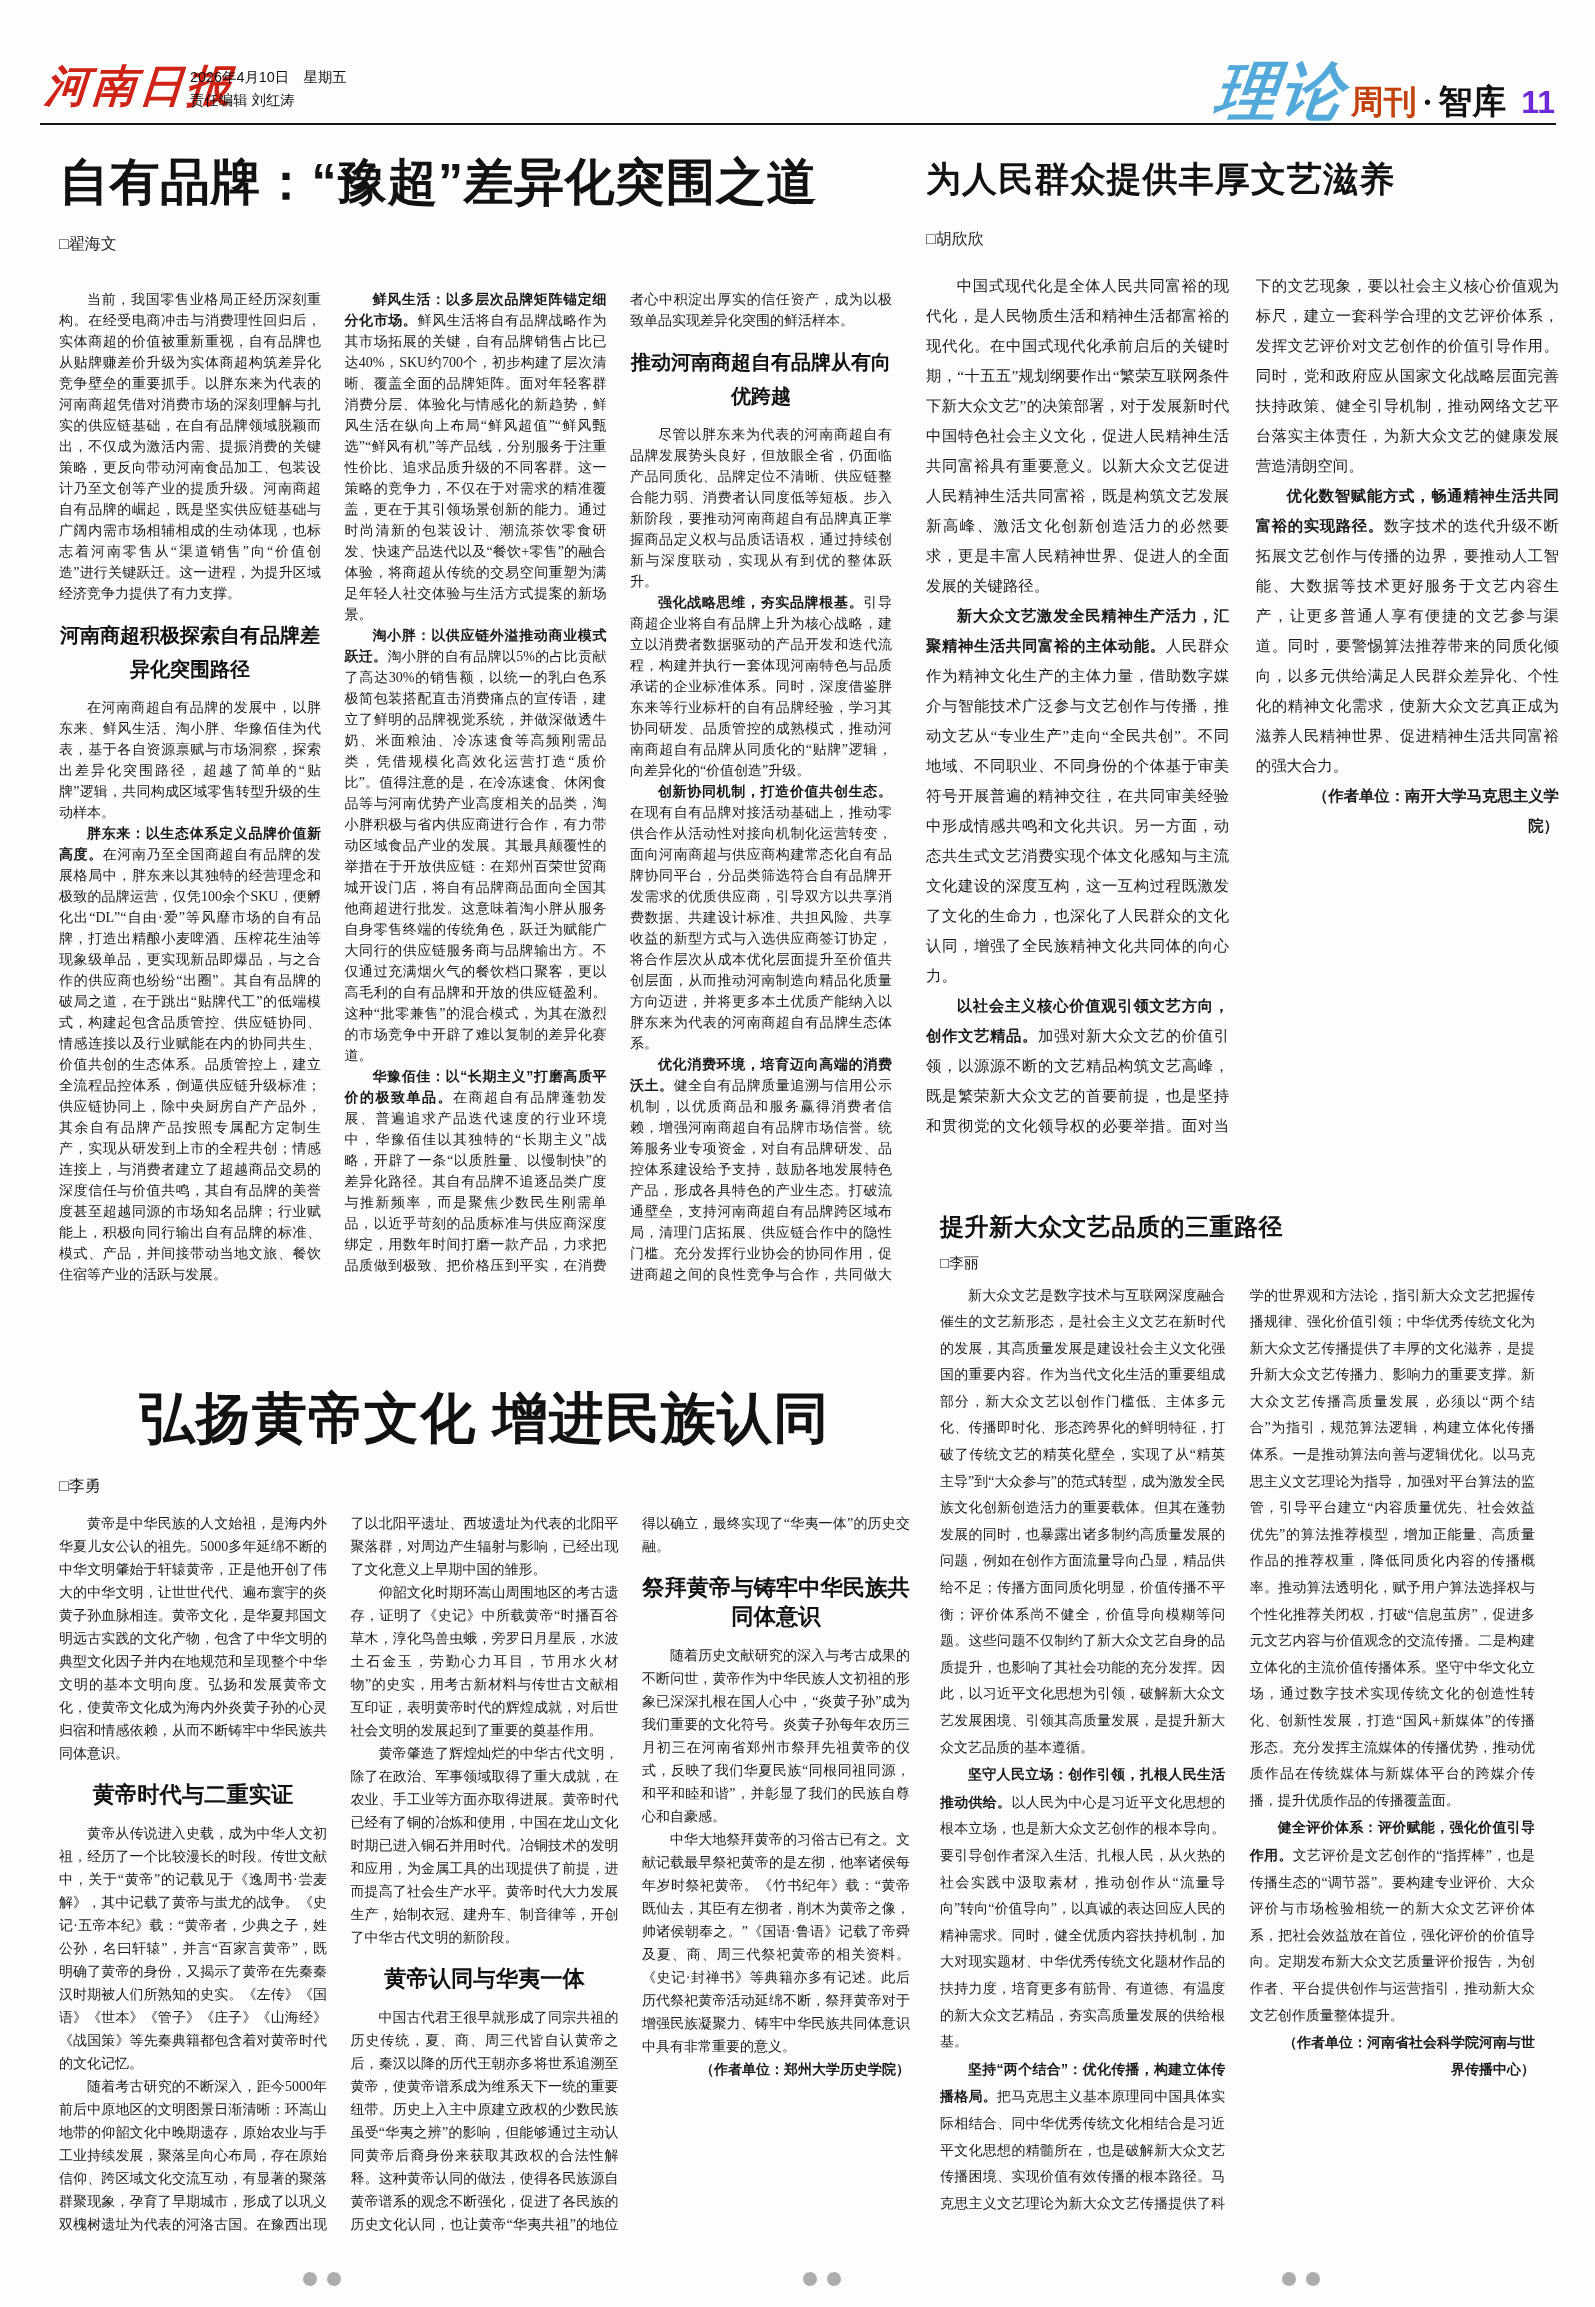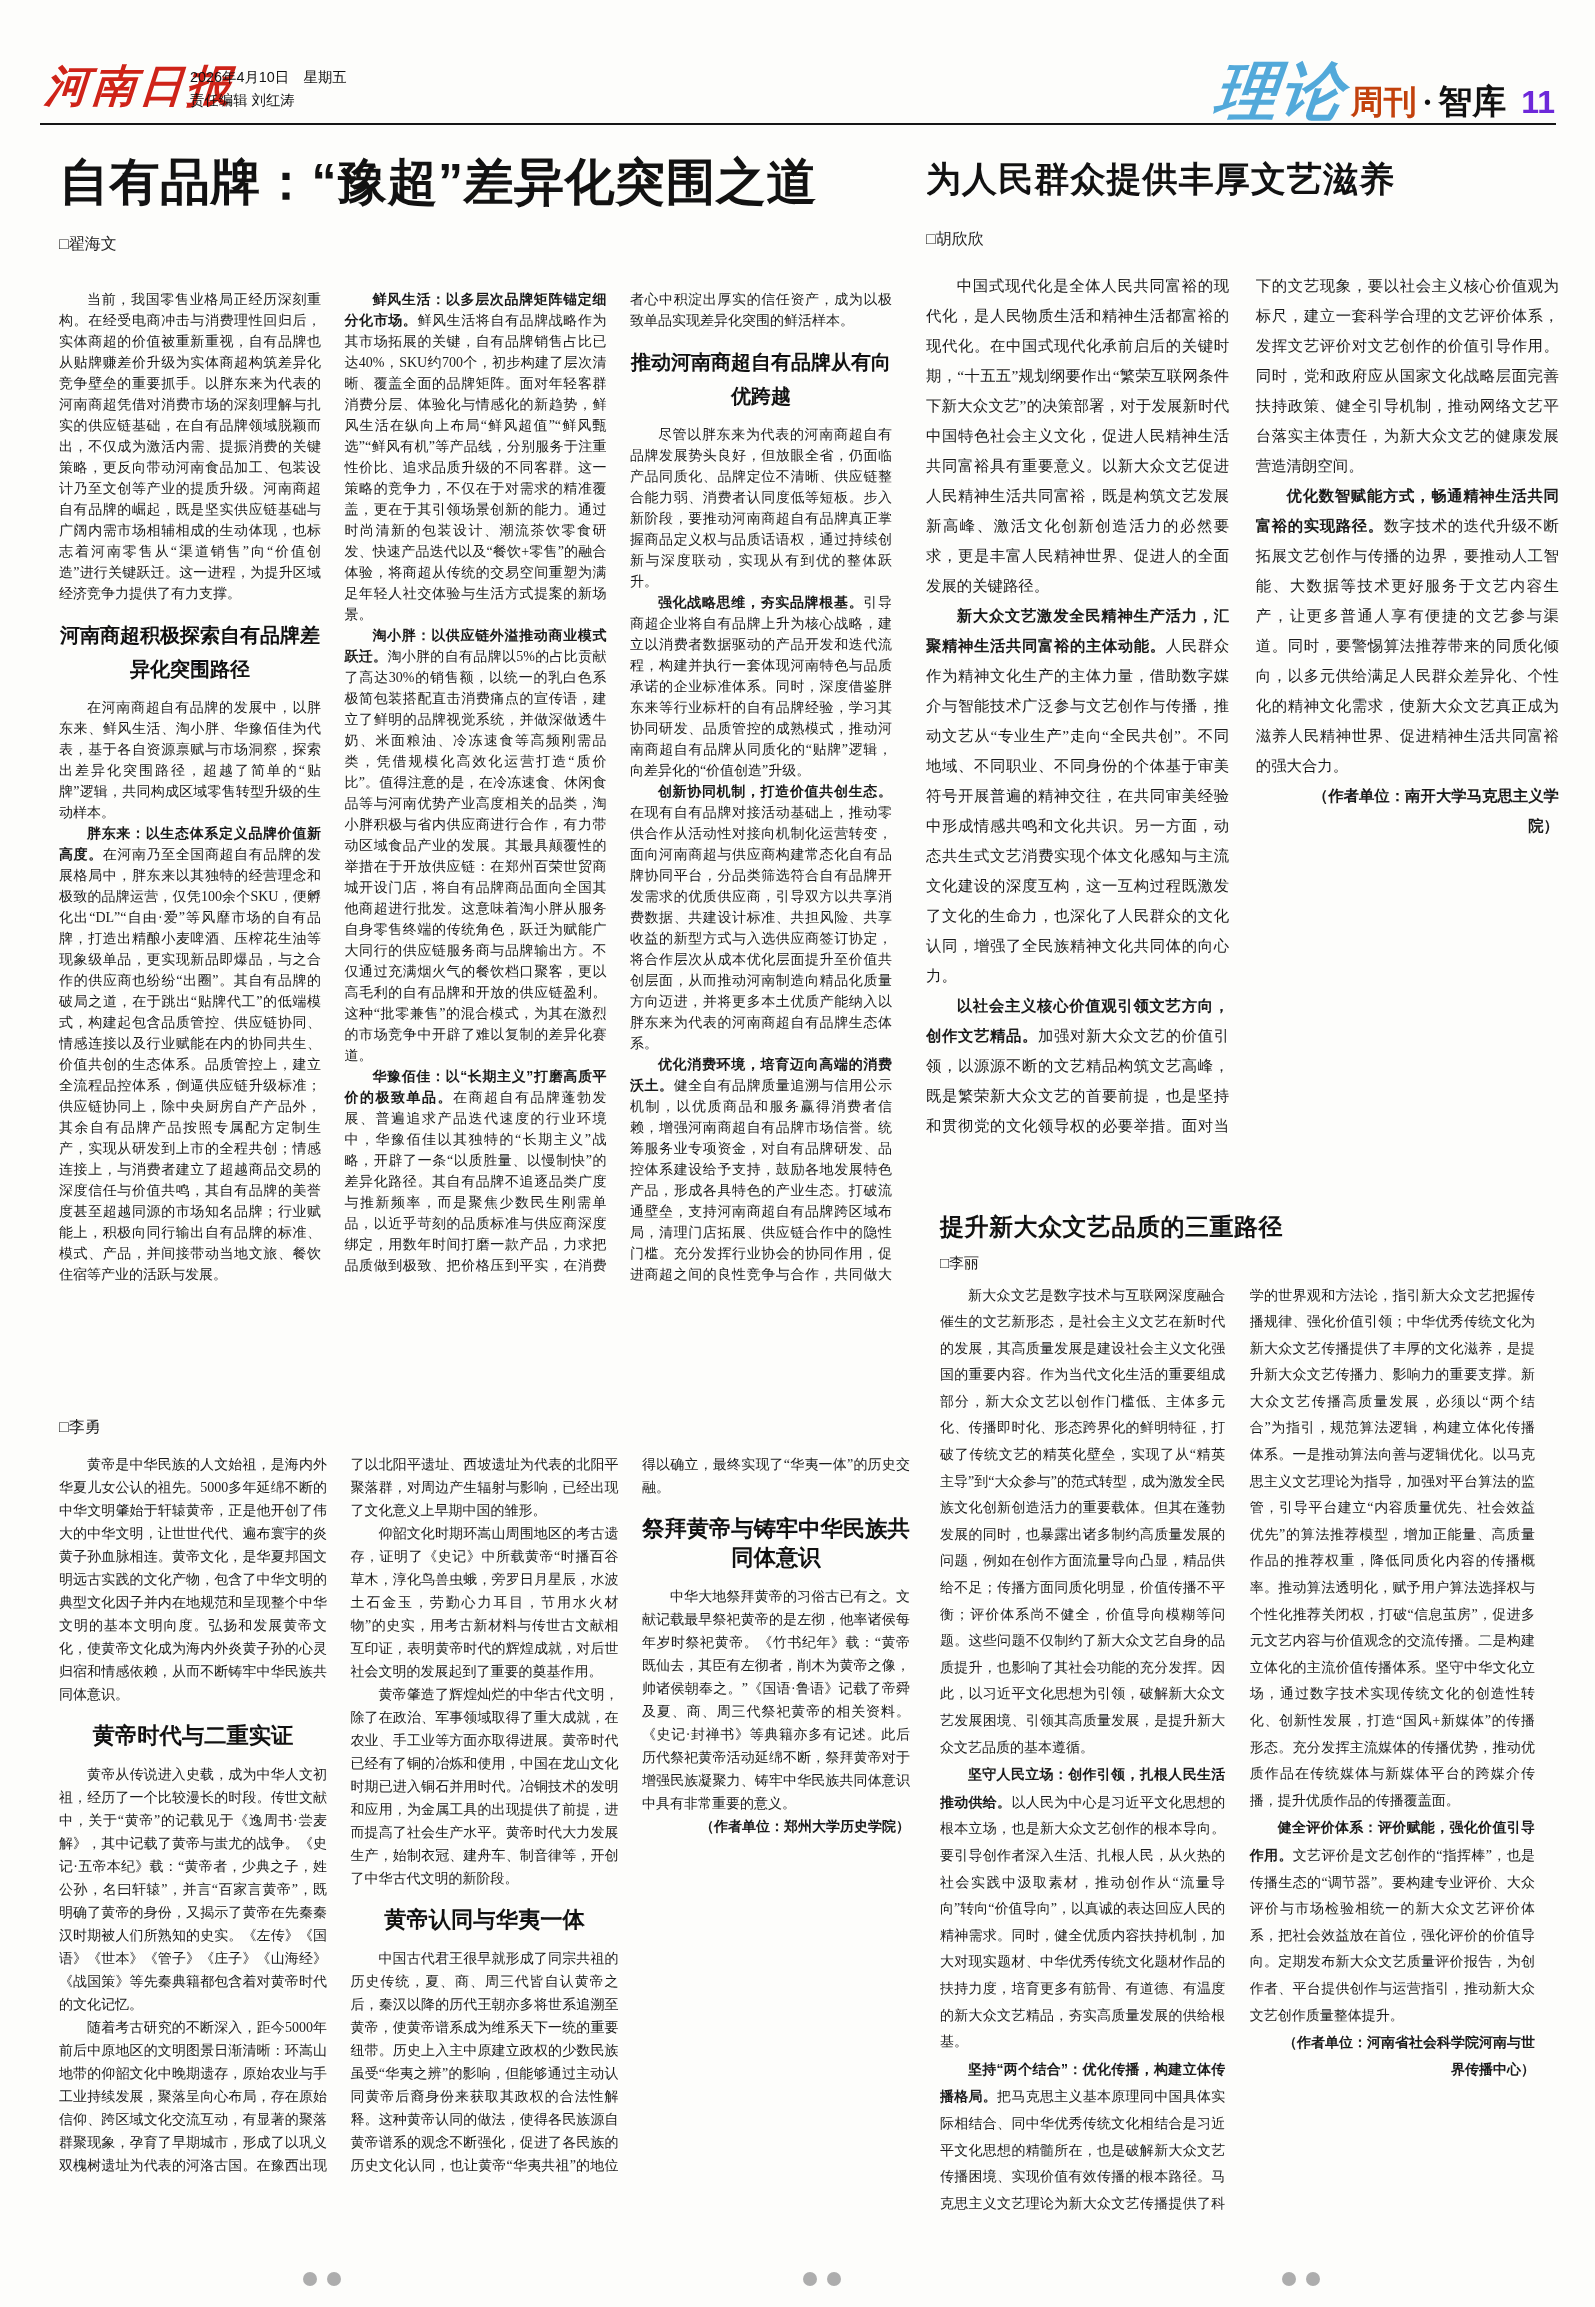--- a/index.html
+++ b/index.html
@@ -102,31 +102,33 @@
   <div class="cols">
       <p>中国式现代化是全体人民共同富裕的现代化，是人民物质生活和精神生活都富裕的现代化。在中国式现代化承前启后的关键时期，“十五五”规划纲要作出“繁荣互联网条件下新大众文艺”的决策部署，对于发展新时代中国特色社会主义文化，促进人民精神生活共同富裕具有重要意义。以新大众文艺促进人民精神生活共同富裕，既是构筑文艺发展新高峰、激活文化创新创造活力的必然要求，更是丰富人民精神世界、促进人的全面发展的关键路径。</p>
       <p><b class="lead">新大众文艺激发全民精神生产活力，汇聚精神生活共同富裕的主体动能。</b>人民群众作为精神文化生产的主体力量，借助数字媒介与智能技术广泛参与文艺创作与传播，推动文艺从“专业生产”走向“全民共创”。不同地域、不同职业、不同身份的个体基于审美符号开展普遍的精神交往，在共同审美经验中形成情感共鸣和文化共识。另一方面，动态共生式文艺消费实现个体文化感知与主流文化建设的深度互构，这一互构过程既激发了文化的生命力，也深化了人民群众的文化认同，增强了全民族精神文化共同体的向心力。</p>
       <p><b class="lead">以社会主义核心价值观引领文艺方向，创作文艺精品。</b>加强对新大众文艺的价值引领，以源源不断的文艺精品构筑文艺高峰，既是繁荣新大众文艺的首要前提，也是坚持和贯彻党的文化领导权的必要举措。面对当下的文艺现象，要以社会主义核心价值观为标尺，建立一套科学合理的文艺评价体系，发挥文艺评价对文艺创作的价值引导作用。同时，党和政府应从国家文化战略层面完善扶持政策、健全引导机制，推动网络文艺平台落实主体责任，为新大众文艺的健康发展营造清朗空间。</p>
       <p><b class="lead">优化数智赋能方式，畅通精神生活共同富裕的实现路径。</b>数字技术的迭代升级不断拓展文艺创作与传播的边界，要推动人工智能、大数据等技术更好服务于文艺内容生产，让更多普通人享有便捷的文艺参与渠道。同时，要警惕算法推荐带来的同质化倾向，以多元供给满足人民群众差异化、个性化的精神文化需求，使新大众文艺真正成为滋养人民精神世界、促进精神生活共同富裕的强大合力。</p>
       <p class="attr">（作者单位：南开大学马克思主义学院）</p>
     </div>
 </section>
 
 <section class="article" id="a3">
+  <div class="hl">弘扬黄帝文化  增进民族认同</div>
   <div class="byline">□李勇</div>
   <div class="cols">
       <p>黄帝是中华民族的人文始祖，是海内外华夏儿女公认的祖先。5000多年延绵不断的中华文明肇始于轩辕黄帝，正是他开创了伟大的中华文明，让世世代代、遍布寰宇的炎黄子孙血脉相连。黄帝文化，是华夏邦国文明远古实践的文化产物，包含了中华文明的典型文化因子并内在地规范和呈现整个中华文明的基本文明向度。弘扬和发展黄帝文化，使黄帝文化成为海内外炎黄子孙的心灵归宿和情感依赖，从而不断铸牢中华民族共同体意识。</p>
       <div class="sub">黄帝时代与二重实证</div>
       <p>黄帝从传说进入史载，成为中华人文初祖，经历了一个比较漫长的时段。传世文献中，关于“黄帝”的记载见于《逸周书·尝麦解》，其中记载了黄帝与蚩尤的战争。《史记·五帝本纪》载：“黄帝者，少典之子，姓公孙，名曰轩辕”，并言“百家言黄帝”，既明确了黄帝的身份，又揭示了黄帝在先秦秦汉时期被人们所熟知的史实。《左传》《国语》《世本》《管子》《庄子》《山海经》《战国策》等先秦典籍都包含着对黄帝时代的文化记忆。</p>
       <p>随着考古研究的不断深入，距今5000年前后中原地区的文明图景日渐清晰：环嵩山地带的仰韶文化中晚期遗存，原始农业与手工业持续发展，聚落呈向心布局，存在原始信仰、跨区域文化交流互动，有显著的聚落群聚现象，孕育了早期城市，形成了以巩义双槐树遗址为代表的河洛古国。在豫西出现了以北阳平遗址、西坡遗址为代表的北阳平聚落群，对周边产生辐射与影响，已经出现了文化意义上早期中国的雏形。</p>
       <p>仰韶文化时期环嵩山周围地区的考古遗存，证明了《史记》中所载黄帝“时播百谷草木，淳化鸟兽虫蛾，旁罗日月星辰，水波土石金玉，劳勤心力耳目，节用水火材物”的史实，用考古新材料与传世古文献相互印证，表明黄帝时代的辉煌成就，对后世社会文明的发展起到了重要的奠基作用。</p>
       <p>黄帝肇造了辉煌灿烂的中华古代文明，除了在政治、军事领域取得了重大成就，在农业、手工业等方面亦取得进展。黄帝时代已经有了铜的冶炼和使用，中国在龙山文化时期已进入铜石并用时代。冶铜技术的发明和应用，为金属工具的出现提供了前提，进而提高了社会生产水平。黄帝时代大力发展生产，始制衣冠、建舟车、制音律等，开创了中华古代文明的新阶段。</p>
       <div class="sub">黄帝认同与华夷一体</div>
       <p>中国古代君王很早就形成了同宗共祖的历史传统，夏、商、周三代皆自认黄帝之后，秦汉以降的历代王朝亦多将世系追溯至黄帝，使黄帝谱系成为维系天下一统的重要纽带。历史上入主中原建立政权的少数民族虽受“华夷之辨”的影响，但能够通过主动认同黄帝后裔身份来获取其政权的合法性解释。这种黄帝认同的做法，使得各民族源自黄帝谱系的观念不断强化，促进了各民族的历史文化认同，也让黄帝“华夷共祖”的地位得以确立，最终实现了“华夷一体”的历史交融。</p>
       <div class="sub">祭拜黄帝与铸牢中华民族共同体意识</div>
+      <p>随着历史文献研究的深入与考古成果的不断问世，黄帝作为中华民族人文初祖的形象已深深扎根在国人心中，“炎黄子孙”成为我们重要的文化符号。炎黄子孙每年农历三月初三在河南省郑州市祭拜先祖黄帝的仪式，反映了我们华夏民族“同根同祖同源，和平和睦和谐”，并彰显了我们的民族自尊心和自豪感。</p>
       <p>中华大地祭拜黄帝的习俗古已有之。文献记载最早祭祀黄帝的是左彻，他率诸侯每年岁时祭祀黄帝。《竹书纪年》载：“黄帝既仙去，其臣有左彻者，削木为黄帝之像，帅诸侯朝奉之。”《国语·鲁语》记载了帝舜及夏、商、周三代祭祀黄帝的相关资料。《史记·封禅书》等典籍亦多有记述。此后历代祭祀黄帝活动延绵不断，祭拜黄帝对于增强民族凝聚力、铸牢中华民族共同体意识中具有非常重要的意义。</p>
       <p class="attr">（作者单位：郑州大学历史学院）</p>
     </div>
 </section>
 
 <section class="article" id="a4">
   <div class="hl">提升新大众文艺品质的三重路径</div>
   <div class="byline">□李丽</div>
   <div class="cols">
       <p>新大众文艺是数字技术与互联网深度融合催生的文艺新形态，是社会主义文艺在新时代的发展，其高质量发展是建设社会主义文化强国的重要内容。作为当代文化生活的重要组成部分，新大众文艺以创作门槛低、主体多元化、传播即时化、形态跨界化的鲜明特征，打破了传统文艺的精英化壁垒，实现了从“精英主导”到“大众参与”的范式转型，成为激发全民族文化创新创造活力的重要载体。但其在蓬勃发展的同时，也暴露出诸多制约高质量发展的问题，例如在创作方面流量导向凸显，精品供给不足；传播方面同质化明显，价值传播不平衡；评价体系尚不健全，价值导向模糊等问题。这些问题不仅制约了新大众文艺自身的品质提升，也影响了其社会功能的充分发挥。因此，以习近平文化思想为引领，破解新大众文艺发展困境、引领其高质量发展，是提升新大众文艺品质的基本遵循。</p>

